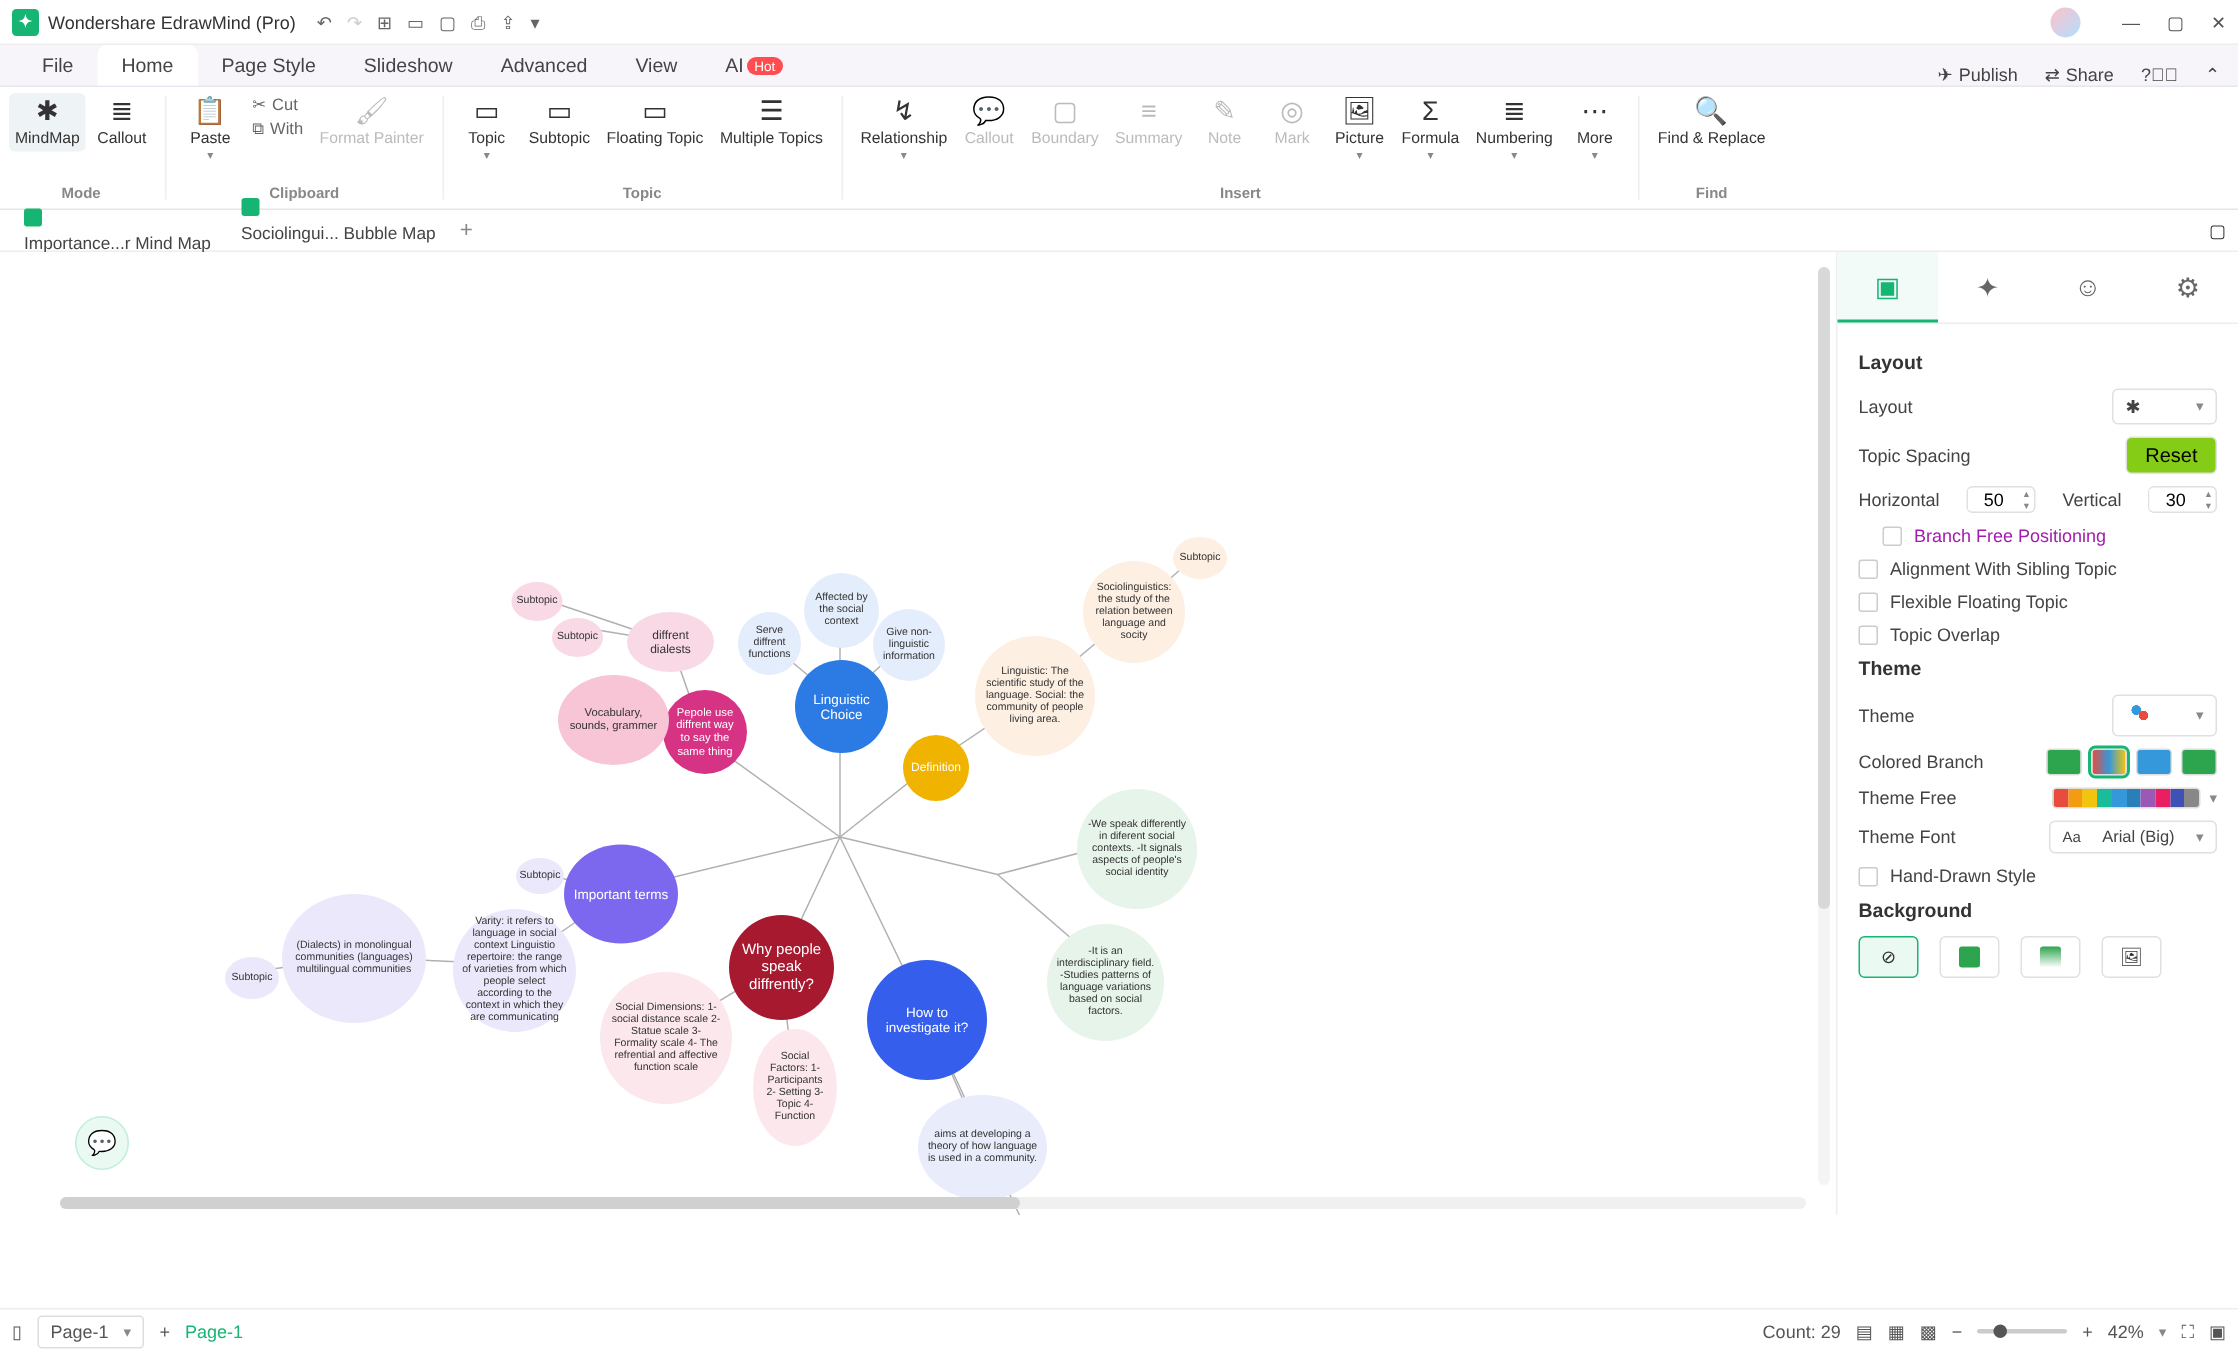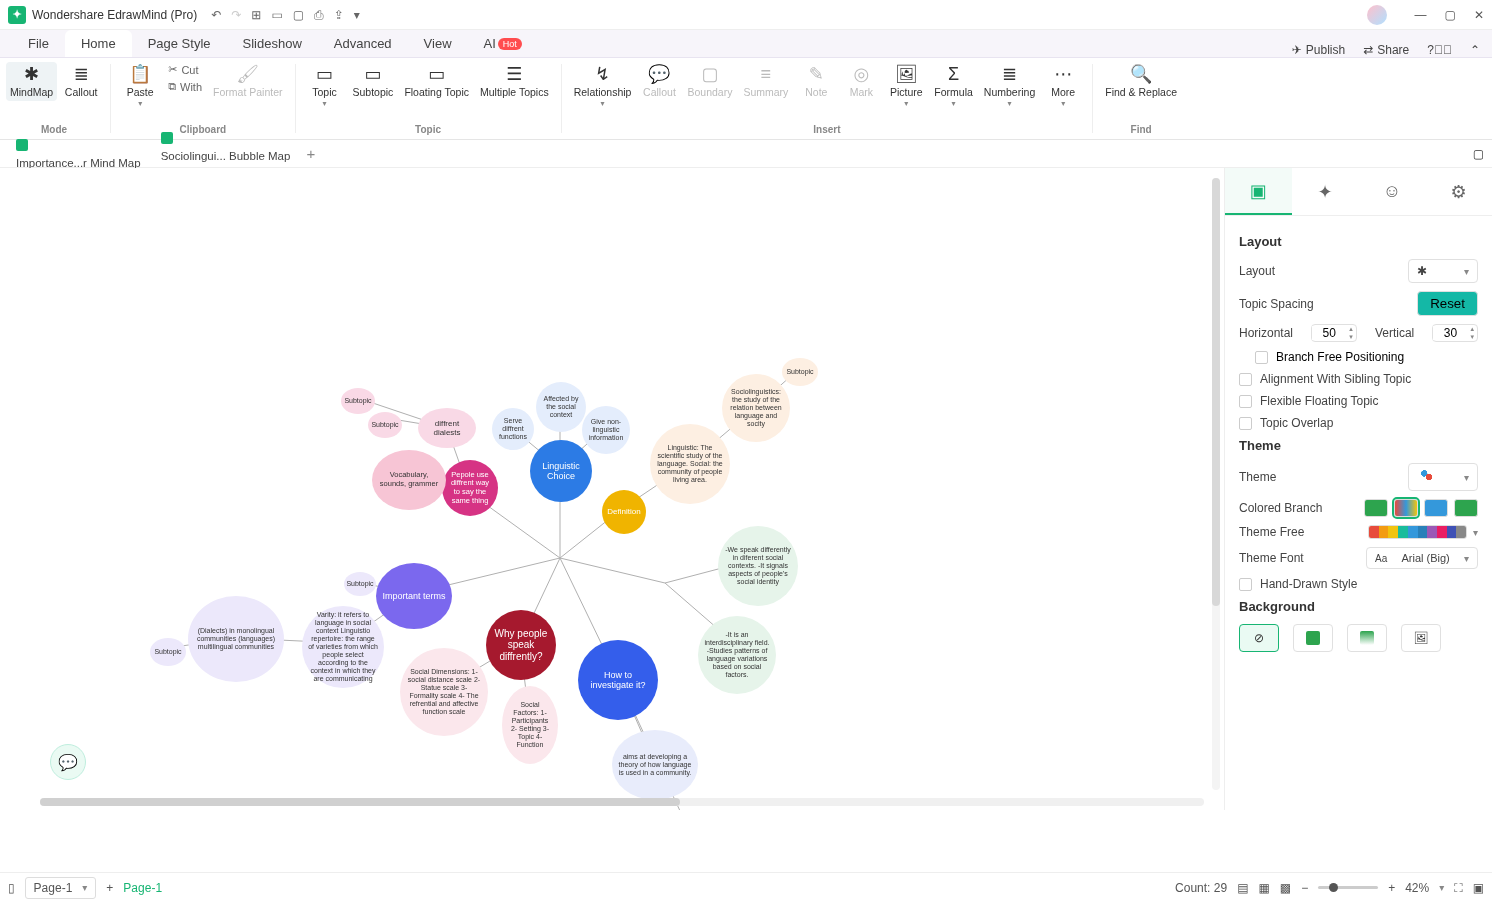--- a/index.html
+++ b/index.html
@@ -46,27 +46,27 @@
 .vscroll .thumb { position:absolute; top:0; height:70%; width:100%; background:#d8d8d8; border-radius:4px; }
 .sidepanel { width:268px; border-left:1px solid #eee; display:flex; flex-direction:column; font-size:12px; }
 .sidetabs { height:48px; display:flex; border-bottom:1px solid #eee; }
 .sidetab { flex:1; display:flex; align-items:center; justify-content:center; font-size:18px; color:#666; cursor:pointer; }
 .sidetab.active { color:#17b573; border-bottom:2px solid #17b573; background:#f3fbf8; }
 .panel-body { padding:10px 14px; overflow:auto; flex:1; }
 .sec-title { font-weight:600; font-size:13px; margin:8px 0 10px; }
 .prow { display:flex; align-items:center; justify-content:space-between; margin:8px 0; font-size:12px; color:#444; }
 .selectish { border:1px solid #e0e0e0; border-radius:4px; padding:4px 8px; display:flex; align-items:center; gap:6px; min-width:70px; justify-content:space-between; }
 .chev { color:#888; font-size:10px; }
-.btn { border:1px solid #e0e0e0; border-radius:4px; padding:4px 12px; background:#14b8a6; cursor:pointer; }
+.btn { border:1px solid #e0e0e0; border-radius:4px; padding:4px 12px; background:#84cc16; cursor:pointer; }
 .numin { display:flex; align-items:center; border:1px solid #e0e0e0; border-radius:4px; }
 .numin input { width:34px; border:none; text-align:center; font-size:12px; }
 .numin .spin { display:flex; flex-direction:column; font-size:7px; color:#888; padding:0 3px; }
 .chk { display:flex; align-items:center; gap:8px; margin:8px 0; font-size:12px; color:#444; }
 .chk .box { width:13px; height:13px; border:1px solid #ccc; border-radius:2px; }
-.chk.disabled { color:#000000;padding-left:16px; }
+.chk.disabled { color:#a21caf;padding-left:16px; }
 .swatch-row { display:flex; gap:6px; }
 .swatch { width:24px; height:18px; border:1px solid #ddd; border-radius:3px; cursor:pointer; }
 .swatch.sel { outline:2px solid #17b573; }
 .palette { display:flex; height:14px; border:1px solid #ddd; border-radius:3px; overflow:hidden; flex:1; margin-right:6px; }
 .palette span { flex:1; }
 .bg-opts { display:flex; gap:14px; margin-top:8px; }
 .bg-opt { width:40px; height:28px; border:1px solid #e0e0e0; border-radius:4px; display:flex; align-items:center; justify-content:center; cursor:pointer; }
 .bg-opt.sel { background:#eafaf3; border-color:#17b573; }
 .statusbar { position:absolute; bottom:0; left:0; right:0; height:30px; border-top:1px solid #eee; display:flex; align-items:center; padding:0 8px; font-size:12px; color:#555; background:#fff; }
 .sb-left { display:flex; align-items:center; gap:10px; }

